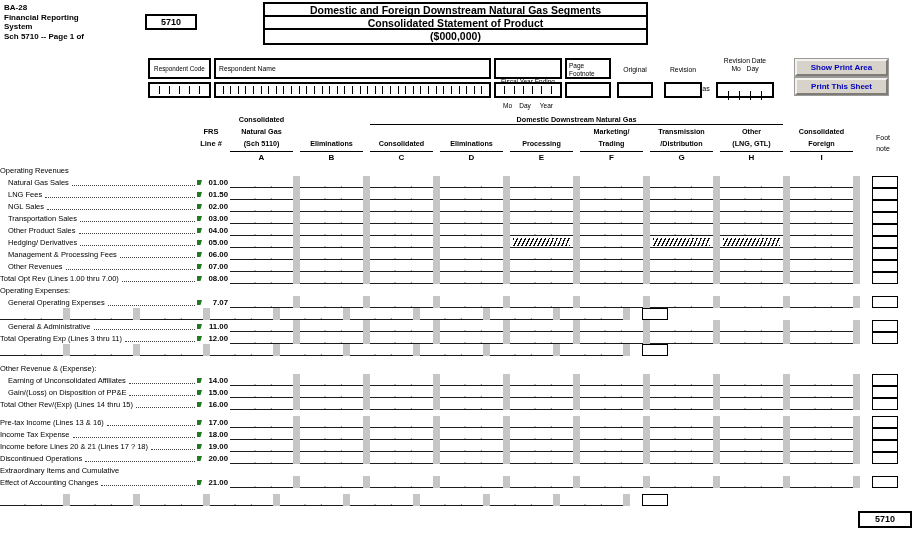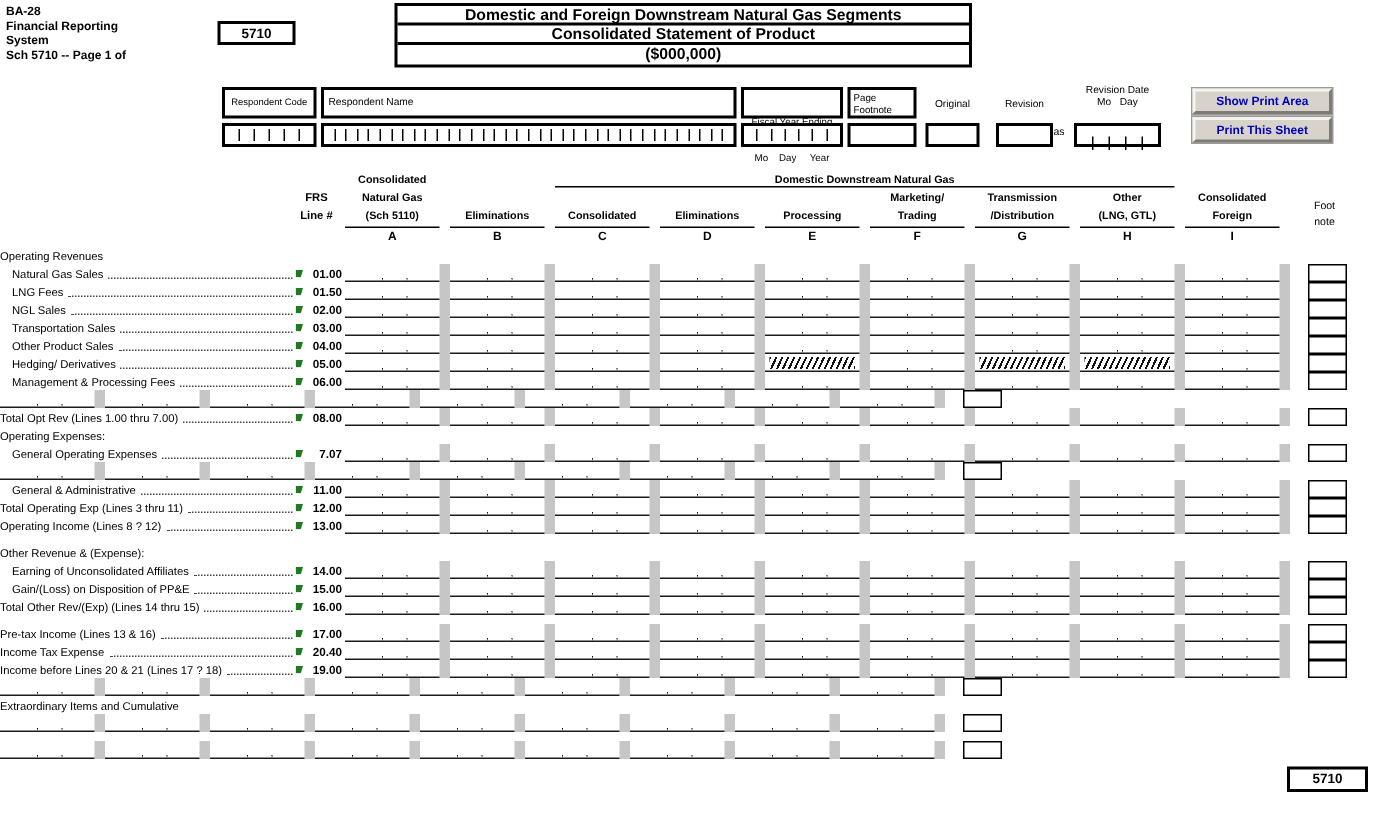--- a/index.html
+++ b/index.html
@@ -640,20 +640,26 @@
         </div>
         <div class="colsep" style="background: rgb(198, 198, 198);"></div>
         <div class="cell">
           <span class="comma c1">,</span>
           <span class="comma c2">,</span>
         </div>
         <div class="colsep" style="background: rgb(198, 198, 198);"></div>
         <div class="footnote-box"></div>
       </div>
       <div class="grid-row">
+        <div class="label-zone">
+          <span class="rlabel indent">Other Revenues</span>
+          <span class="leader"></span>
+          <span class="marker" style="background: rgb(33, 122, 33);"></span>
+          <span class="rline">07.00</span>
+        </div>
         <div class="cell">
           <span class="comma c1">,</span>
           <span class="comma c2">,</span>
         </div>
         <div class="colsep" style="background: rgb(198, 198, 198);"></div>
         <div class="cell">
           <span class="comma c1">,</span>
           <span class="comma c2">,</span>
         </div>
         <div class="colsep" style="background: rgb(198, 198, 198);"></div>
@@ -957,26 +963,20 @@
         </div>
         <div class="colsep" style="background: rgb(198, 198, 198);"></div>
         <div class="cell">
           <span class="comma c1">,</span>
           <span class="comma c2">,</span>
         </div>
         <div class="colsep" style="background: rgb(198, 198, 198);"></div>
         <div class="footnote-box"></div>
       </div>
       <div class="grid-row">
-        <div class="label-zone">
-          <span class="rlabel">Operating Income (Lines 8 ? 12)</span>
-          <span class="leader"></span>
-          <span class="marker" style="background: rgb(33, 122, 33);"></span>
-          <span class="rline">13.00</span>
-        </div>
         <div class="cell">
           <span class="comma c1">,</span>
           <span class="comma c2">,</span>
         </div>
         <div class="colsep" style="background: rgb(198, 198, 198);"></div>
         <div class="cell">
           <span class="comma c1">,</span>
           <span class="comma c2">,</span>
         </div>
         <div class="colsep" style="background: rgb(198, 198, 198);"></div>
@@ -1238,21 +1238,21 @@
           <span class="comma c2">,</span>
         </div>
         <div class="colsep" style="background: rgb(198, 198, 198);"></div>
         <div class="footnote-box"></div>
       </div>
       <div class="grid-row">
         <div class="label-zone">
           <span class="rlabel">Income Tax Expense</span>
           <span class="leader"></span>
           <span class="marker" style="background: rgb(33, 122, 33);"></span>
-          <span class="rline">20.40</span>
+          <span class="rline">18.00</span>
         </div>
         <div class="cell">
           <span class="comma c1">,</span>
           <span class="comma c2">,</span>
         </div>
         <div class="colsep" style="background: rgb(198, 198, 198);"></div>
         <div class="cell">
           <span class="comma c1">,</span>
           <span class="comma c2">,</span>
         </div>
@@ -1342,20 +1342,26 @@
         </div>
         <div class="colsep" style="background: rgb(198, 198, 198);"></div>
         <div class="cell">
           <span class="comma c1">,</span>
           <span class="comma c2">,</span>
         </div>
         <div class="colsep" style="background: rgb(198, 198, 198);"></div>
         <div class="footnote-box"></div>
       </div>
       <div class="grid-row">
+        <div class="label-zone">
+          <span class="rlabel">Discontinued Operations</span>
+          <span class="leader"></span>
+          <span class="marker" style="background: rgb(33, 122, 33);"></span>
+          <span class="rline">20.00</span>
+        </div>
         <div class="cell">
           <span class="comma c1">,</span>
           <span class="comma c2">,</span>
         </div>
         <div class="colsep" style="background: rgb(198, 198, 198);"></div>
         <div class="cell">
           <span class="comma c1">,</span>
           <span class="comma c2">,</span>
         </div>
         <div class="colsep" style="background: rgb(198, 198, 198);"></div>
@@ -1395,20 +1401,26 @@
         </div>
         <div class="colsep" style="background: rgb(198, 198, 198);"></div>
         <div class="footnote-box"></div>
       </div>
       <div class="grid-row">
         <div class="label-zone">
           <span class="rlabel">Extraordinary Items and Cumulative</span>
         </div>
       </div>
       <div class="grid-row">
+        <div class="label-zone">
+          <span class="rlabel">Effect of Accounting Changes</span>
+          <span class="leader"></span>
+          <span class="marker" style="background: rgb(33, 122, 33);"></span>
+          <span class="rline">21.00</span>
+        </div>
         <div class="cell">
           <span class="comma c1">,</span>
           <span class="comma c2">,</span>
         </div>
         <div class="colsep" style="background: rgb(198, 198, 198);"></div>
         <div class="cell">
           <span class="comma c1">,</span>
           <span class="comma c2">,</span>
         </div>
         <div class="colsep" style="background: rgb(198, 198, 198);"></div>

